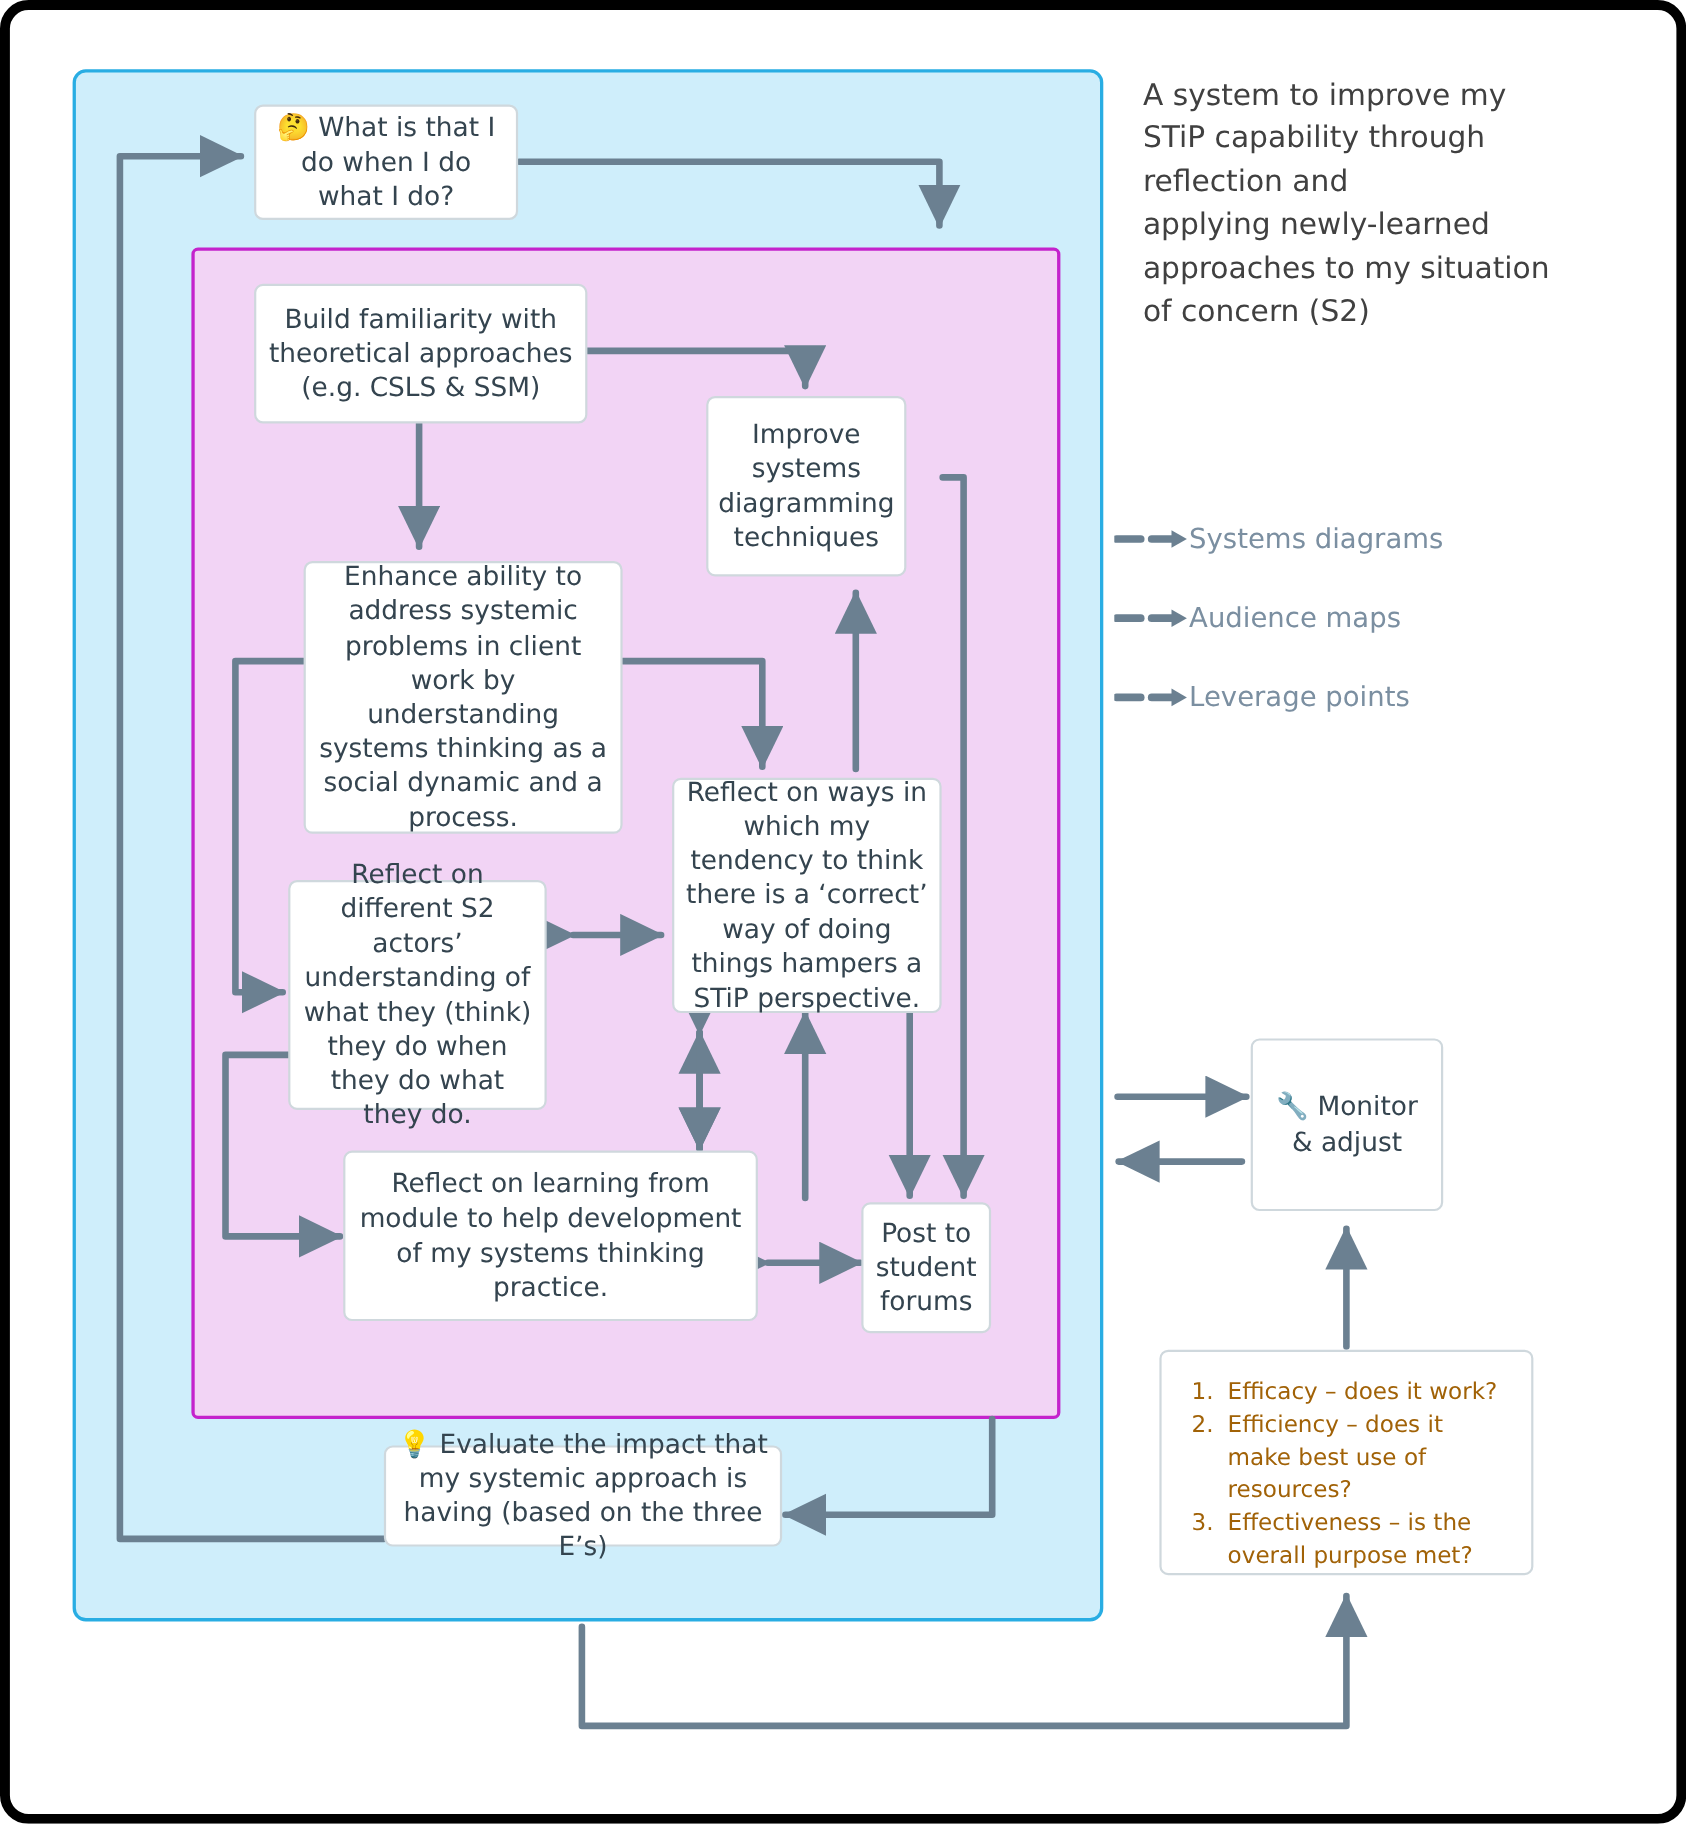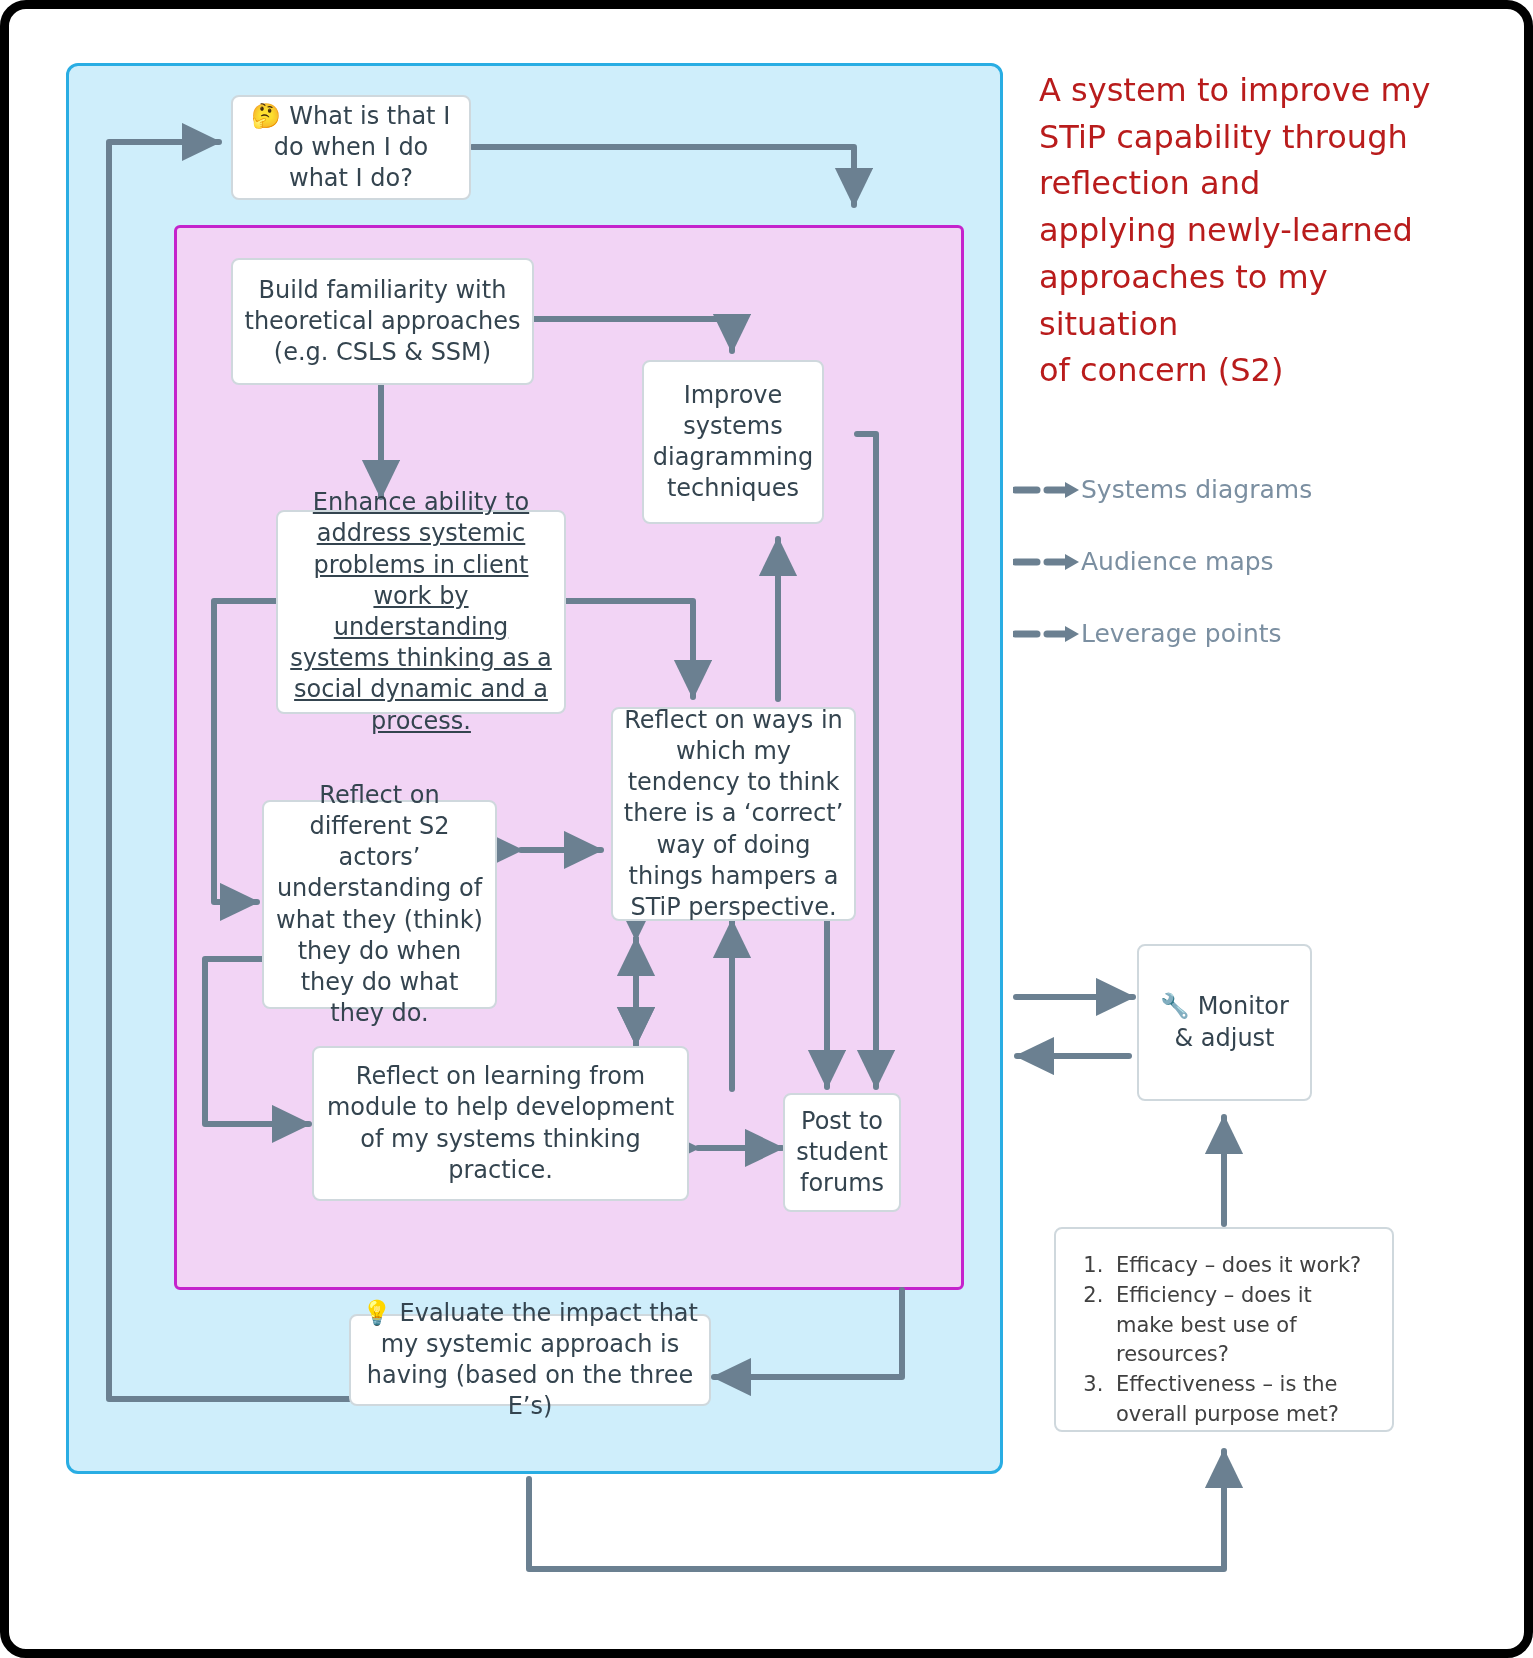--- a/index.html
+++ b/index.html
@@ -49,42 +49,42 @@
     justify-content: center;
     text-align: center;
     line-height: 1.30;
     font-size: 24px;
     padding: 8px 10px;
   }
   .node span.txt { display: block; }
   .emoji { font-family: "DejaVu Sans", sans-serif; }
   #title {
     position: absolute;
-    color: #b91c1c;
-    font-size: 32px;
+    color: #404040;
+    font-size: 27px;
     line-height: 1.46;
     white-space: pre-line;
   }
   .legend-row {
     position: absolute;
     display: flex;
     align-items: center;
   }
   .legend-label {
     color: #7b8fa1;
     font-size: 25px;
     white-space: nowrap;
   }
   .legend-mark { flex: 0 0 auto; }
   .olist {
     position: absolute;
     background: #ffffff;
     border: 2px solid #cfd8dd;
     border-radius: 8px;
-    color: #404040;
+    color: #a16207;
     font-size: 21px;
     line-height: 1.42;
     padding: 22px 26px 22px 18px;
   }
   .olist ol { list-style: decimal; margin-left: 36px; }
   .olist li { padding-left: 6px; margin: 0; }
 </style>
 </head>
 <body>
 
@@ -153,21 +153,21 @@
     </div>
 
     <div class="node" style="left:222px; top:249px; width:303px; height:127px;">
       <span class="txt">Build familiarity with theoretical approaches (e.g. CSLS &amp; SSM)</span>
     </div>
 
     <div class="node" style="left:633px; top:351px; width:182px; height:164px;">
       <span class="txt">Improve systems diagramming techniques</span>
     </div>
 
-    <div class="node" style="left:267px; top:501px; width:290px; height:204px;text-decoration:underline;">
+    <div class="node" style="left:267px; top:501px; width:290px; height:248px;">
       <span class="txt">Enhance ability to address systemic problems in client work by understanding systems thinking as a social dynamic and a process.</span>
     </div>
 
     <div class="node" style="left:253px; top:791px; width:235px; height:209px;">
       <span class="txt">Reflect on different S2 actors’ understanding of what they (think) they do when they do what they do.</span>
     </div>
 
     <div class="node" style="left:602px; top:698px; width:245px; height:214px;">
       <span class="txt">Reflect on ways in which my tendency to think there is a ‘correct’ way of doing things hampers a STiP perspective.</span>
     </div>

